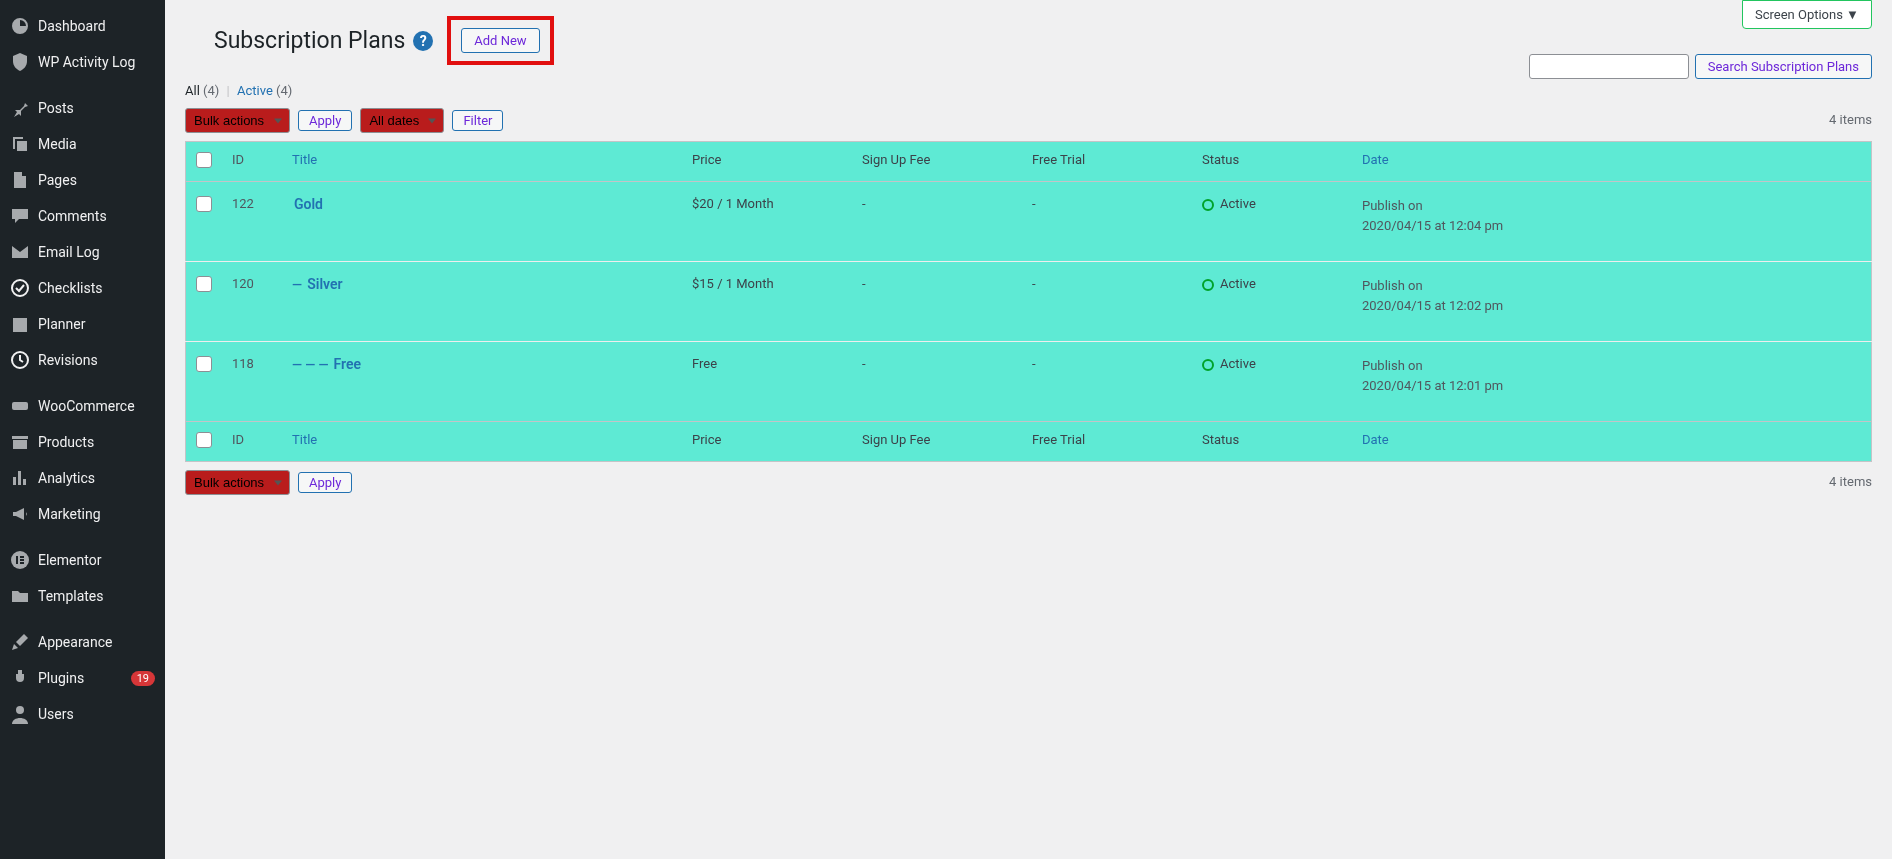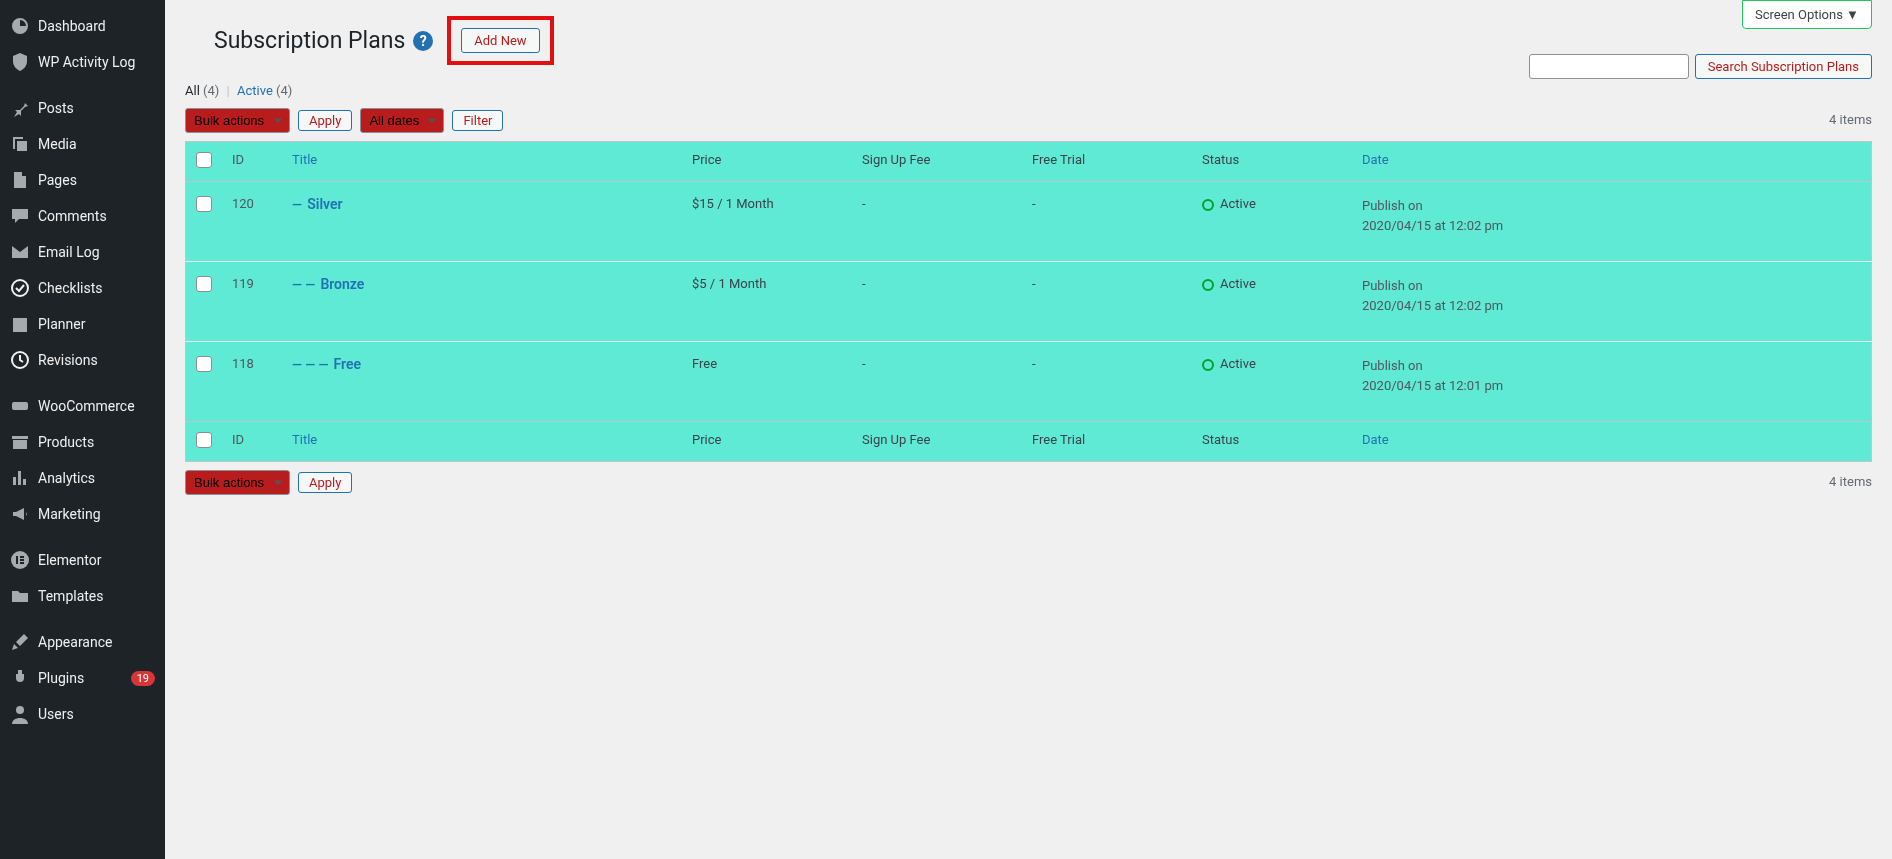--- a/index.html
+++ b/index.html
@@ -10,21 +10,21 @@
 .sidebar-icon { width: 20px; height: 20px; margin-right: 8px; display: inline-flex; align-items: center; justify-content: center; fill: #a7aaad; }
 .sidebar-label { flex: 1; }
 .sidebar-sep { height: 10px; }
 .badge { background: #d63638; color: #fff; border-radius: 9px; padding: 1px 6px; font-size: 11px; margin-left: 4px; }
 .main { flex: 1; padding: 0 20px 20px 20px; position: relative; }
 .screen-options { position: absolute; right: 20px; top: 0; background: #fff; border: 1px solid #22c55e; border-radius: 0 0 4px 4px; padding: 6px 12px; font-size: 13px; cursor: pointer; }
 .page-header { display: flex; align-items: center; padding: 16px 0 12px 0; }
 .page-title { font-size: 23px; font-weight: 400; margin-right: 8px; color: #1d2327; margin-left: 29px; }
 .help-icon { width: 20px; height: 20px; background: #2271b1; color: #fff; border-radius: 50%; display: inline-flex; align-items: center; justify-content: center; font-weight: bold; font-size: 14px; margin-right: 14px; }
 .add-new-wrap { border: 4px solid #e10f0f; padding: 8px 10px; display: inline-block; }
-.btn { display: inline-block; border: 1px solid #2271b1; color: #b91c1c; background: #f6f7f7; padding: 4px 12px; border-radius: 3px; font-size: 13px; cursor: pointer; }
+.btn { display: inline-block; border: 1px solid #2271b1; color: #6d28d9; background: #f6f7f7; padding: 4px 12px; border-radius: 3px; font-size: 13px; cursor: pointer; }
 .btn-sm { padding: 2px 10px; }
 .subsubsub { margin: 6px 0 10px 0; font-size: 13px; }
 .subsubsub a { text-decoration: none; }
 .subsubsub .active-link { color: #2271b1; }
 .subsubsub .current { color: #1d2327; }
 .subsubsub .count { color: #646970; }
 .sep { color: #c3c4c7; margin: 0 4px; }
 .tablenav { display: flex; align-items: center; gap: 8px; margin-bottom: 8px; position: relative; }
 .select-ctl { border: 1px solid #8c8f94; background: #b91c1c; padding: 4px 24px 4px 8px; border-radius: 3px; font-size: 13px; appearance: none; position: relative; }
 .select-wrap { position: relative; display: inline-block; }
@@ -265,33 +265,33 @@
           <th class="col-price">Price</th>
           <th class="col-fee">Sign Up Fee</th>
           <th class="col-trial">Free Trial</th>
           <th class="col-status">Status</th>
           <th class="sortable">Date</th>
         </tr>
       </thead>
       <tbody id="tbody">
           <tr>
             <td class="col-cb"><span class="checkbox"></span></td>
+            <td class="col-id">122</td>
+            <td class="col-title"><span class="prefix"></span><a href="#" class="row-title">Gold</a></td>
+            <td class="col-price">$20 / 1 Month</td>
+            <td class="col-fee">-</td>
+            <td class="col-trial">-</td>
+            <td class="col-status"><span class="status-dot"></span><span>Active</span></td>
+            <td class="date-text"><span>Publish on</span><br><span>2020/04/15 at 12:04 pm</span></td>
+          </tr>
+          <tr>
+            <td class="col-cb"><span class="checkbox"></span></td>
             <td class="col-id">120</td>
             <td class="col-title"><span class="prefix">— </span><a href="#" class="row-title">Silver</a></td>
             <td class="col-price">$15 / 1 Month</td>
-            <td class="col-fee">-</td>
-            <td class="col-trial">-</td>
-            <td class="col-status"><span class="status-dot"></span><span>Active</span></td>
-            <td class="date-text"><span>Publish on</span><br><span>2020/04/15 at 12:02 pm</span></td>
-          </tr>
-          <tr>
-            <td class="col-cb"><span class="checkbox"></span></td>
-            <td class="col-id">119</td>
-            <td class="col-title"><span class="prefix">— — </span><a href="#" class="row-title">Bronze</a></td>
-            <td class="col-price">$5 / 1 Month</td>
             <td class="col-fee">-</td>
             <td class="col-trial">-</td>
             <td class="col-status"><span class="status-dot"></span><span>Active</span></td>
             <td class="date-text"><span>Publish on</span><br><span>2020/04/15 at 12:02 pm</span></td>
           </tr>
           <tr>
             <td class="col-cb"><span class="checkbox"></span></td>
             <td class="col-id">118</td>
             <td class="col-title"><span class="prefix">— — — </span><a href="#" class="row-title">Free</a></td>
             <td class="col-price">Free</td>

